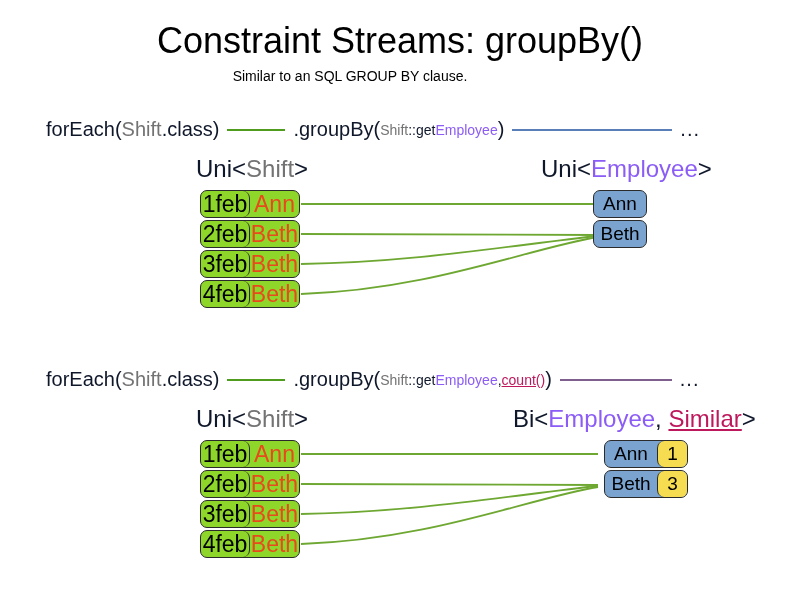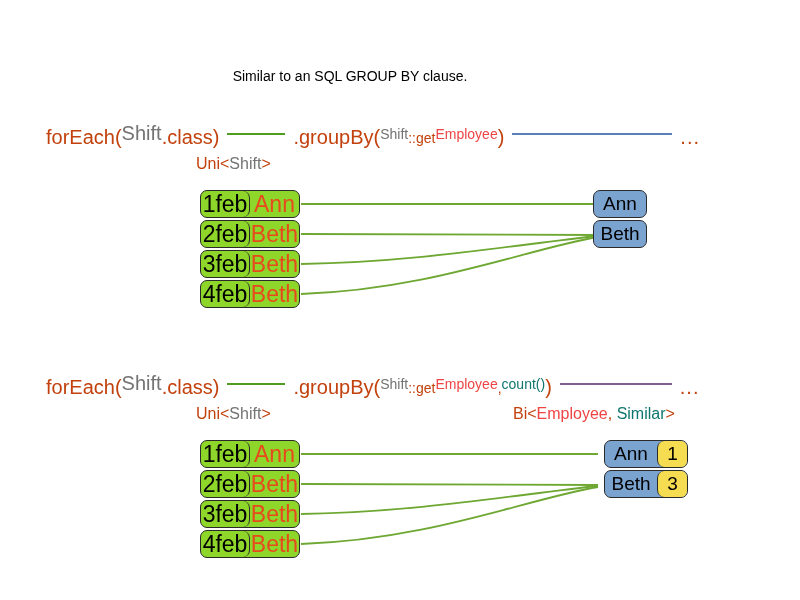--- a/index.html
+++ b/index.html
@@ -53,39 +53,39 @@
   .codeline {
     position: absolute;
     font-size: 20px;
     white-space: nowrap;
     display: flex;
     align-items: center;
   }
   .codeline .seg { display: inline; }
   .small { font-size: 14px; }
   .c-green { color: #737373; }
-  .c-blue  { color: #ef4444; }
-  .c-gold  { color: #0f766e; }
-  .c-black { color: #c2410c; margin-top: 8px; }
+  .c-blue  { color: #8b5cf6; }
+  .c-gold  { color: #be185d; text-decoration: underline; }
+  .c-black { color: #0f172a; }
 
   .rule {
     display: inline-block;
     height: 0;
     border-top: 2px solid #4f9c1e;
     margin: 0 8px;
     vertical-align: middle;
   }
   .rule.blue   { border-top-color: #5a7fb8; }
   .rule.purple { border-top-color: #7e5f8e; }
   .ellipsis { font-size: 20px; letter-spacing: 1px; }
 
   
   .typelabel {
     position: absolute;
-    font-size: 16px;
+    font-size: 24px;
     white-space: nowrap;
   }
 
   
   .shiftbox {
     position: absolute;
     width: 100px;
     height: 28px;
     border: 1.6px solid #2b2b2b;
     border-radius: 7px;
@@ -153,40 +153,44 @@
     </g>
 
     <g stroke="#6ea832" stroke-width="1.8" fill="none">
       <path d="M301 454 L598 454"></path>
       <path d="M301 484 L598 485"></path>
       <path d="M301 514 C 420 512, 520 494, 598 486"></path>
       <path d="M301 544 C 430 540, 530 498, 598 487"></path>
     </g>
   </svg>
 
+  <div class="title">Constraint Streams: groupBy()</div>
   <div class="subtitle">Similar to an SQL GROUP BY clause.</div>
 
   <div class="codeline" style="left:46px; top:118px;">
     <span class="seg c-black">forEach(</span>
       <span class="seg c-green">Shift</span>
       <span class="seg c-black">.class)</span>
     <span class="rule" style="width:58px;"></span>
     <span class="seg c-black">.groupBy(</span>
       <span class="seg small c-green">Shift</span>
       <span class="seg small c-black">::get</span>
       <span class="seg small c-blue">Employee</span>
       <span class="seg c-black">)</span>
     <span class="rule blue" style="width:160px;"></span>
     <span class="seg ellipsis c-black">...</span>
   </div>
 
   <div class="typelabel" style="left:196px; top:155px;">
     <span class="c-black">Uni&lt;</span><span class="c-green">Shift</span><span class="c-black">&gt;</span>
   </div>
 
+  <div class="typelabel" style="left:541px; top:155px;">
+    <span class="c-black">Uni&lt;</span><span class="c-blue">Employee</span><span class="c-black">&gt;</span>
+  </div>
 
   <div class="shiftbox" style="left:200px; top:190px;">
     <div class="cell date">1feb</div>
     <div class="cell name">Ann</div>
   </div>
   <div class="shiftbox" style="left:200px; top:220px;">
     <div class="cell date">2feb</div>
     <div class="cell name">Beth</div>
   </div>
   <div class="shiftbox" style="left:200px; top:250px;">

